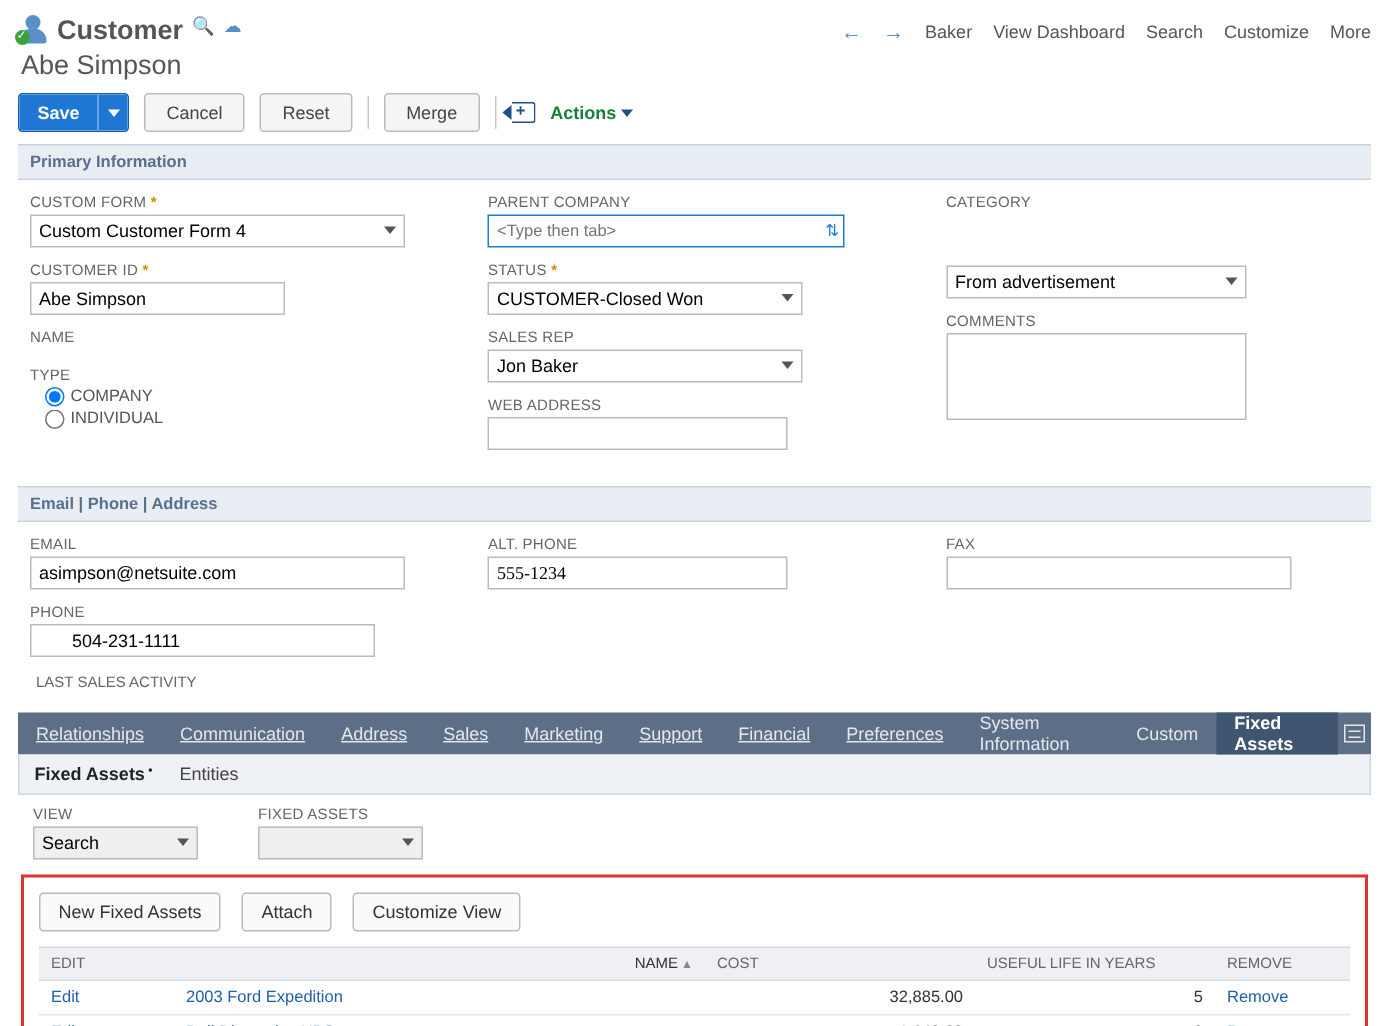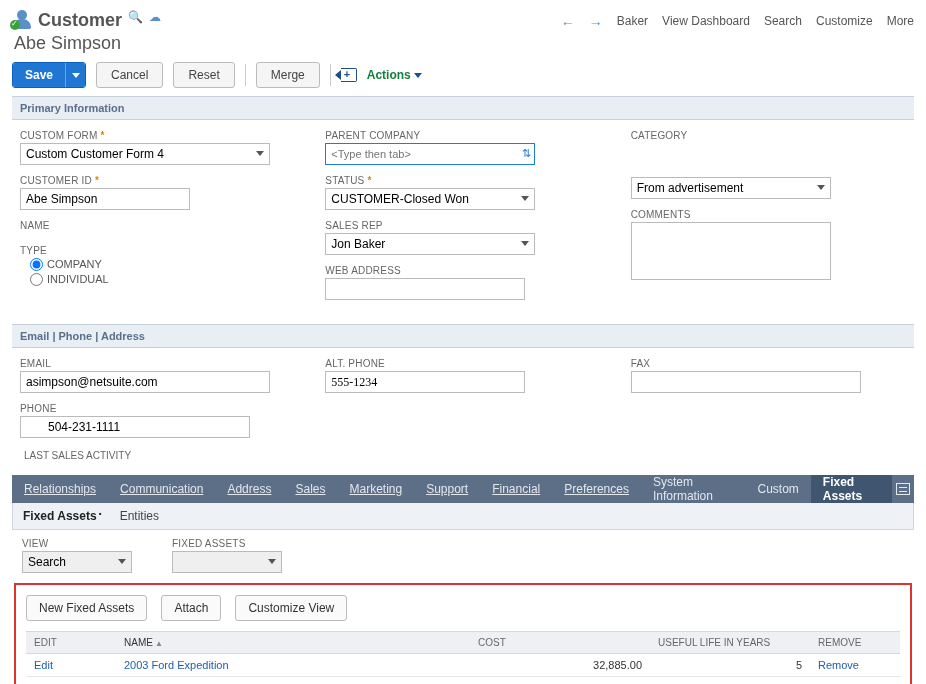--- a/index.html
+++ b/index.html
@@ -63,21 +63,21 @@
   .fld-label { font-size:10px; color:#666; letter-spacing:0.2px; margin-bottom:2px; text-transform:uppercase;}
   .req::after { content:" *"; color:#d88a00; font-weight:bold;}
   .sel, .txt, .combo, .txtarea {
     width: 210px; border:1px solid #bbb; height:22px; font-size:12px; padding:2px 5px; background:#fff;
   }
   .sel { appearance:none; -webkit-appearance:none; background-image: radial-gradient(transparent, transparent); }
   .sel-wrap { position:relative; width:210px; }
   .sel-wrap::after {
     content:""; position:absolute; right:6px; top:8px; border-left:4px solid transparent;border-right:4px solid transparent;border-top:5px solid #555; pointer-events:none;
   }
-  .combo-wrap { position:relative; width:210px; }
+  .combo-wrap { position:relative; width:238px; }
   .combo-wrap input { width:100%; border:1.5px solid #1e7bd6; height:22px; padding:2px 20px 2px 5px; font-size:11px; color:#888;}
   .combo-wrap .dd {
     position:absolute; right:4px; top:4px; color:#1e7bd6; font-size:11px; pointer-events:none;
   }
   .radio-row { display:flex; align-items:flex-start; gap:4px; margin:2px 0 2px 10px; font-size:11px; color:#555;}
   .radio-row input { margin:0; }
   .txtarea { height:58px; resize:none; width:200px;}
 
   
   .tabstrip {
@@ -111,21 +111,21 @@
   .list-actions { display:flex; gap:14px; margin-bottom:10px;}
   .listbtn {
     background:#fafafa;border:1px solid #bbb;border-radius:3px;padding:5px 12px;cursor:pointer;font-size:12px;color:#333;
   }
 
   table.grid { width:100%; border-collapse:collapse; font-size:11px;}
   table.grid th {
     background:#eef0f3; border-top:1px solid #d6d9de; border-bottom:1px solid #d6d9de;
     text-align:left; padding:5px 8px; color:#666; font-weight:normal; font-size:10px;
   }
-  table.grid th.sorted { color:#333; }
+  table.grid th.sorted { color:#333;text-align:right; }
   .sort-arrow { font-size:8px; margin-left:2px; color:#888;}
   table.grid td { padding:5px 8px; border-bottom:1px solid #e4e6ea; }
   .lnk { color:#1e5fad; cursor:pointer;}
   .num { text-align:right; white-space:nowrap;}
   .col-edit{width:90px;} .col-name{} .col-cost{width:180px;} .col-life{width:160px;} .col-remove{width:90px;}
   .alt { font-size:10px; color:#666; margin:12px 0 0 4px;}
 </style>
 </head>
 <body>
 

